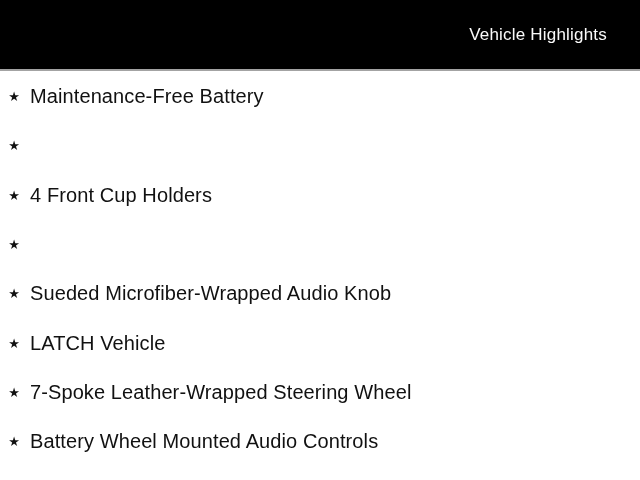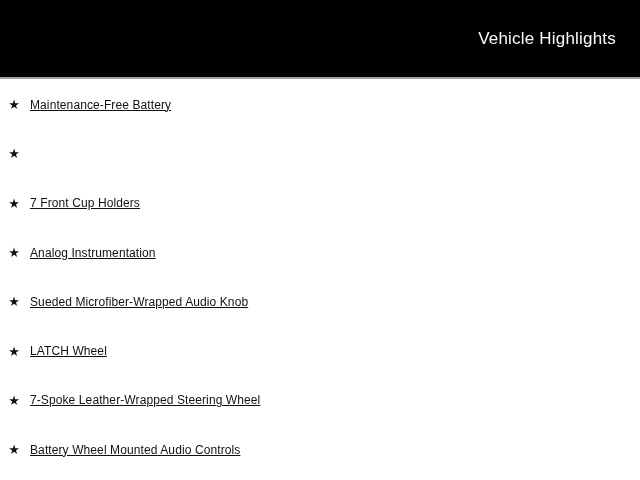--- a/index.html
+++ b/index.html
@@ -9,27 +9,27 @@
   body {
     width: 640px;
     height: 480px;
     background: var(--body-bg, #ffffff);
     font-family: "Liberation Sans", sans-serif;
     overflow: hidden;
   }
   .header {
     box-sizing: border-box;
     width: 640px;
-    height: 79px;
+    height: 71px;
     background: var(--header-bg, #000000);
     border-bottom: 2px solid var(--divider, #a3a3a3);
     display: flex;
     align-items: center;
     justify-content: flex-end;
-    padding-right: 24px;
+    padding-right: 33px;
   }
   .header-title {
     color: var(--header-text, #fafafa);
     font-size: 17px;
     letter-spacing: 0.2px;
     white-space: nowrap;
   }
   .features {
     list-style: none;
     margin: 0;
@@ -45,25 +45,24 @@
     font-family: "DejaVu Sans", sans-serif;
     font-size: 13px;
     line-height: 1;
     color: var(--item-text, #111111);
     width: 12px;
     margin-right: 10px;
     flex: 0 0 auto;
     text-align: center;
   }
   .label {
-    font-size: 12px;
+    font-size: 20px;
     color: var(--item-text, #111111);
     letter-spacing: 0.1px;
     white-space: nowrap;
-    text-decoration: underline;
   }
 </style>
 </head>
 <body>
 
 <div class="header">
   <span class="header-title">Vehicle Highlights</span>
 </div>
 
 <ul class="features" id="features-list">
@@ -71,36 +70,35 @@
     <span class="star">★</span>
     <span class="label">Maintenance-Free Battery</span>
   </li>
 
   <li class="feature-item">
     <span class="star">★</span>
   </li>
 
   <li class="feature-item">
     <span class="star">★</span>
-    <span class="label">7 Front Cup Holders</span>
+    <span class="label">4 Front Cup Holders</span>
   </li>
 
   <li class="feature-item">
     <span class="star">★</span>
-    <span class="label">Analog Instrumentation</span>
   </li>
 
   <li class="feature-item">
     <span class="star">★</span>
     <span class="label">Sueded Microfiber-Wrapped Audio Knob</span>
   </li>
 
   <li class="feature-item">
     <span class="star">★</span>
-    <span class="label">LATCH Wheel</span>
+    <span class="label">LATCH Vehicle</span>
   </li>
 
   <li class="feature-item">
     <span class="star">★</span>
     <span class="label">7-Spoke Leather-Wrapped Steering Wheel</span>
   </li>
 
   <li class="feature-item">
     <span class="star">★</span>
     <span class="label">Battery Wheel Mounted Audio Controls</span>

